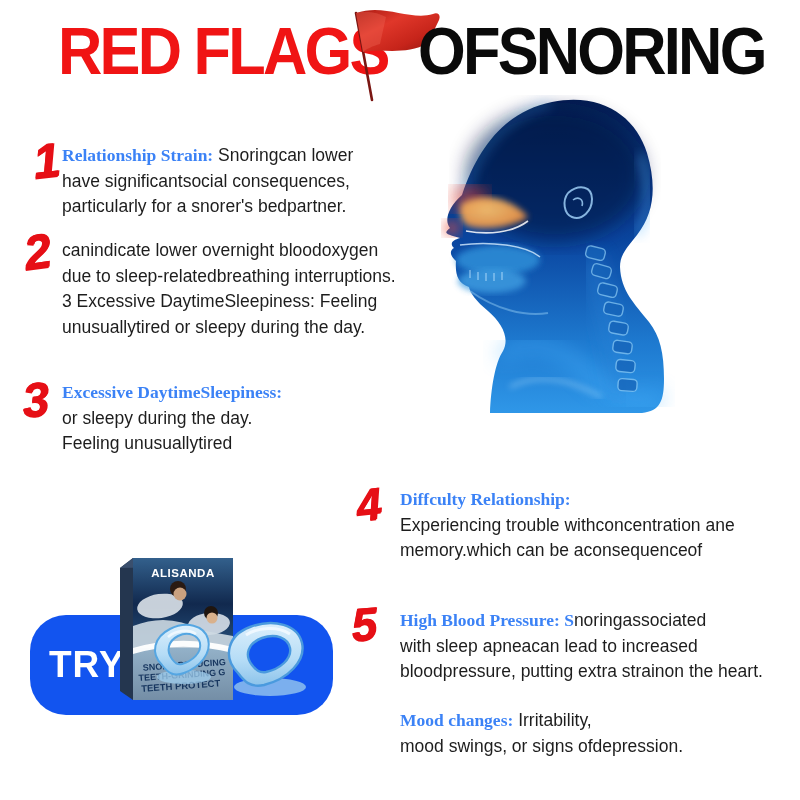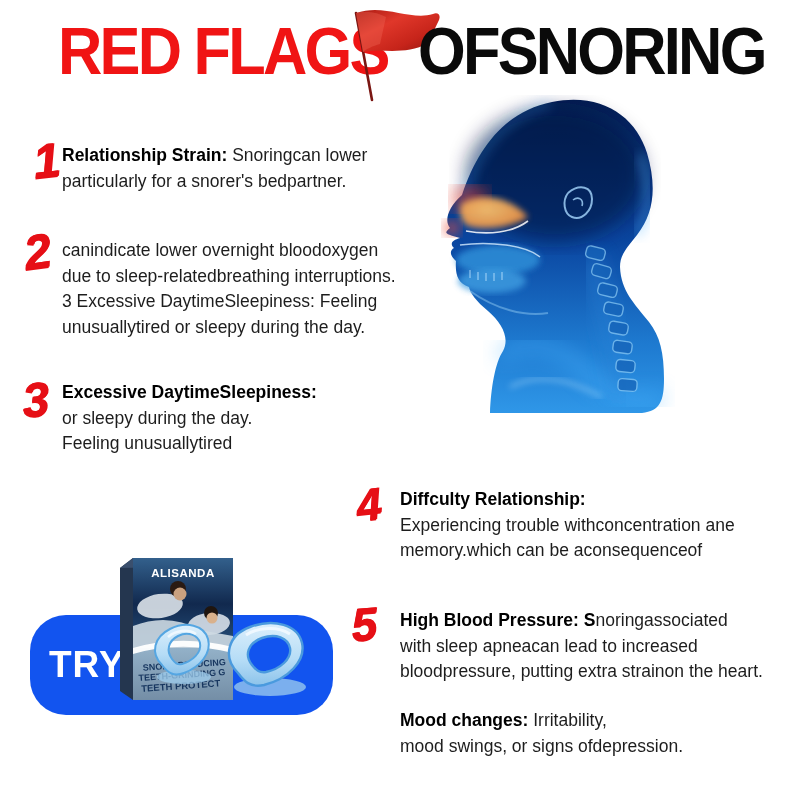--- a/index.html
+++ b/index.html
@@ -13,21 +13,21 @@
   .flag-wrap{position:absolute;left:338px;top:4px;width:112px;height:102px;}
   
   .num{position:absolute;color:#e60f16;font-weight:900;font-style:italic;font-size:48px;line-height:1;
        text-shadow:1.2px 0 0 #e60f16,0 1.2px 0 #e60f16;}
   .n1{left:33px;top:137px;transform:rotate(-6deg);}
   .n2{left:24px;top:228px;transform:rotate(-8deg);}
   .n3{left:22px;top:376px;transform:rotate(-4deg);}
   .n4{left:356px;top:482px;transform:rotate(-7deg);font-size:45px;}
   .n5{left:351px;top:601px;transform:rotate(-4deg);font-size:46px;}
   .item-text{position:absolute;font-size:17.5px;line-height:25.5px;color:#1d1d1d;white-space:nowrap;}
-  .item-text b{font-weight:700;color:#000000;}
+  .item-text b{font-weight:700;color:#3b82f6;font-family:Liberation Serif, serif;}
   .t1{left:62px;top:143px;}
   .t2{left:62px;top:238px;}
   .t3{left:62px;top:380px;}
   .t4{left:400px;top:487px;}
   .t5{left:400px;top:608px;}
   .tmood{left:400px;top:708px;}
   
   .head-wrap{position:absolute;left:440px;top:95px;width:235px;height:325px;z-index:1;}
   .product-wrap{position:absolute;left:108px;top:548px;width:215px;height:162px;z-index:3;}
   .guards-wrap{position:absolute;left:142px;top:603px;width:195px;height:102px;z-index:4;}
@@ -122,20 +122,21 @@
         <rect x="173" y="246" width="19" height="12" rx="4" transform="rotate(8 182 252)"></rect>
         <rect x="176" y="265" width="19" height="12" rx="4" transform="rotate(6 185 271)"></rect>
         <rect x="178" y="284" width="19" height="12" rx="4" transform="rotate(4 187 290)"></rect>
       </g>
     </svg>
   </div>
 
   <span class="num n1">1</span>
   <div class="item-text t1">
     <div><b>Relationship Strain:</b><span> Snoringcan lower</span></div>
+    <div>have significantsocial consequences,</div>
     <div>particularly for a snorer's bedpartner.</div>
   </div>
 
   <span class="num n2">2</span>
   <div class="item-text t2">
     <div>canindicate lower overnight bloodoxygen</div>
     <div>due to sleep-relatedbreathing interruptions.</div>
     <div>3 Excessive DaytimeSleepiness: Feeling</div>
     <div>unusuallytired or sleepy during the day.</div>
   </div>

